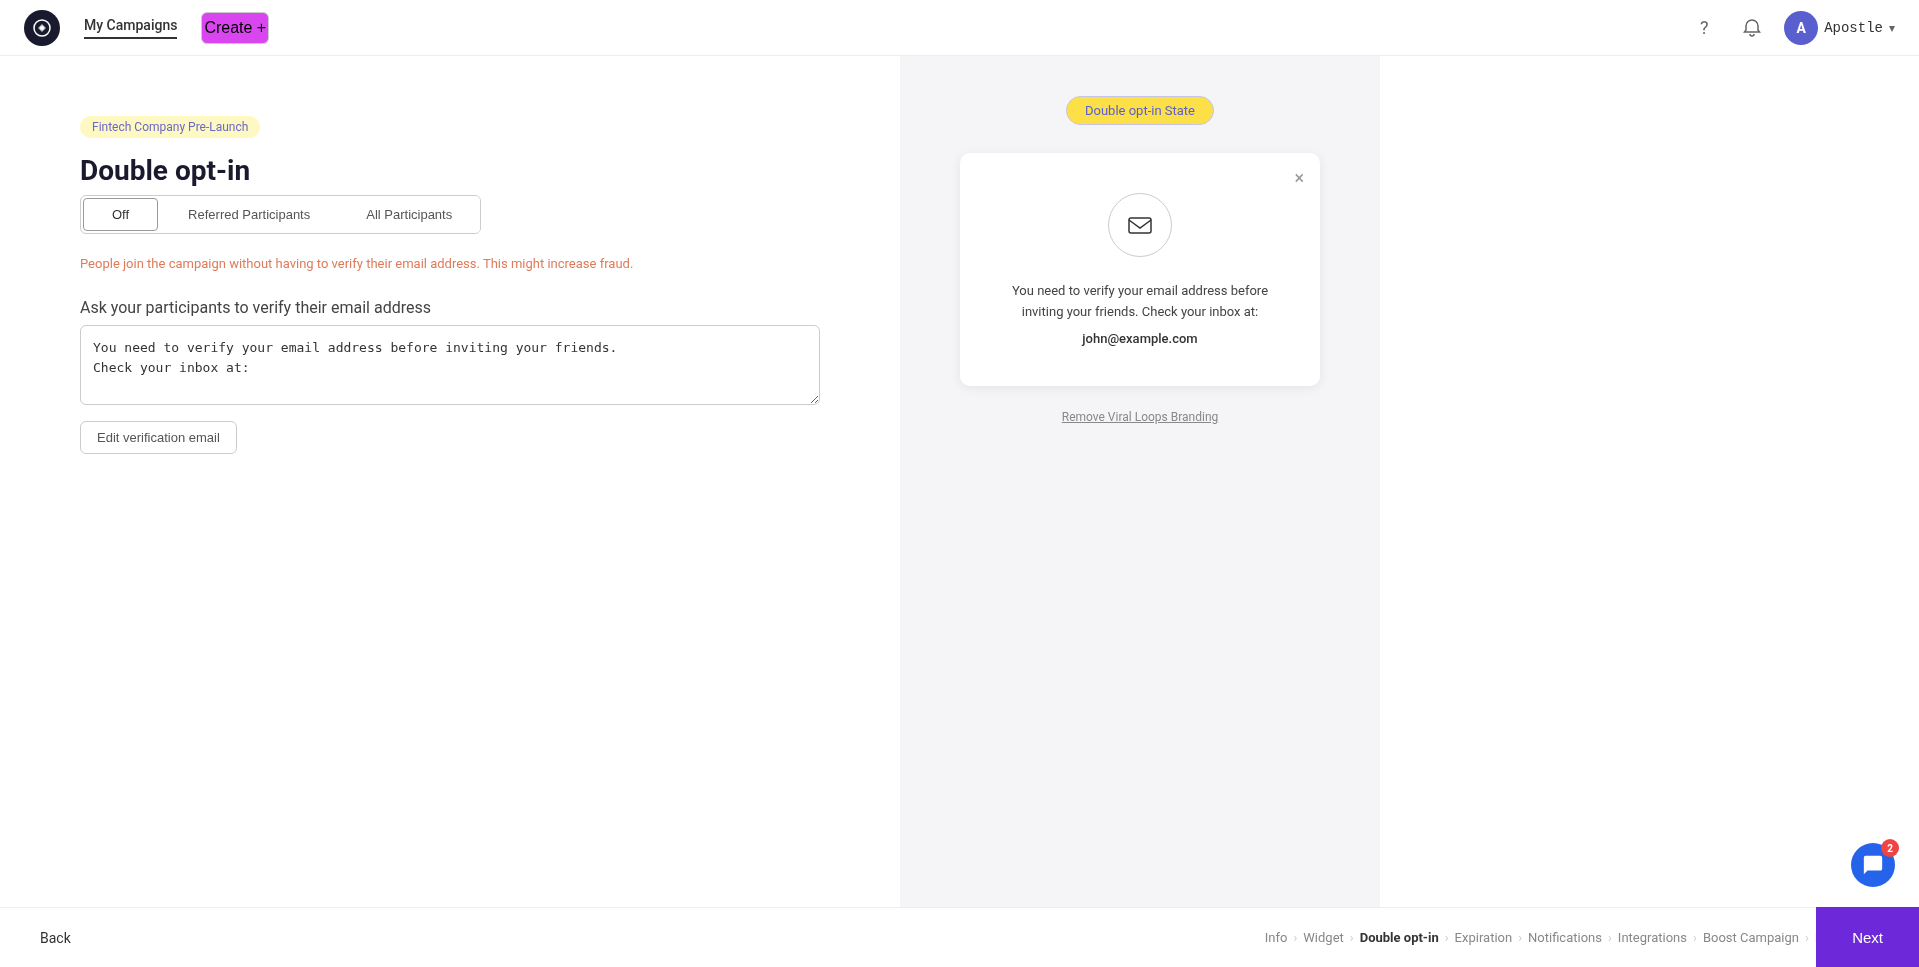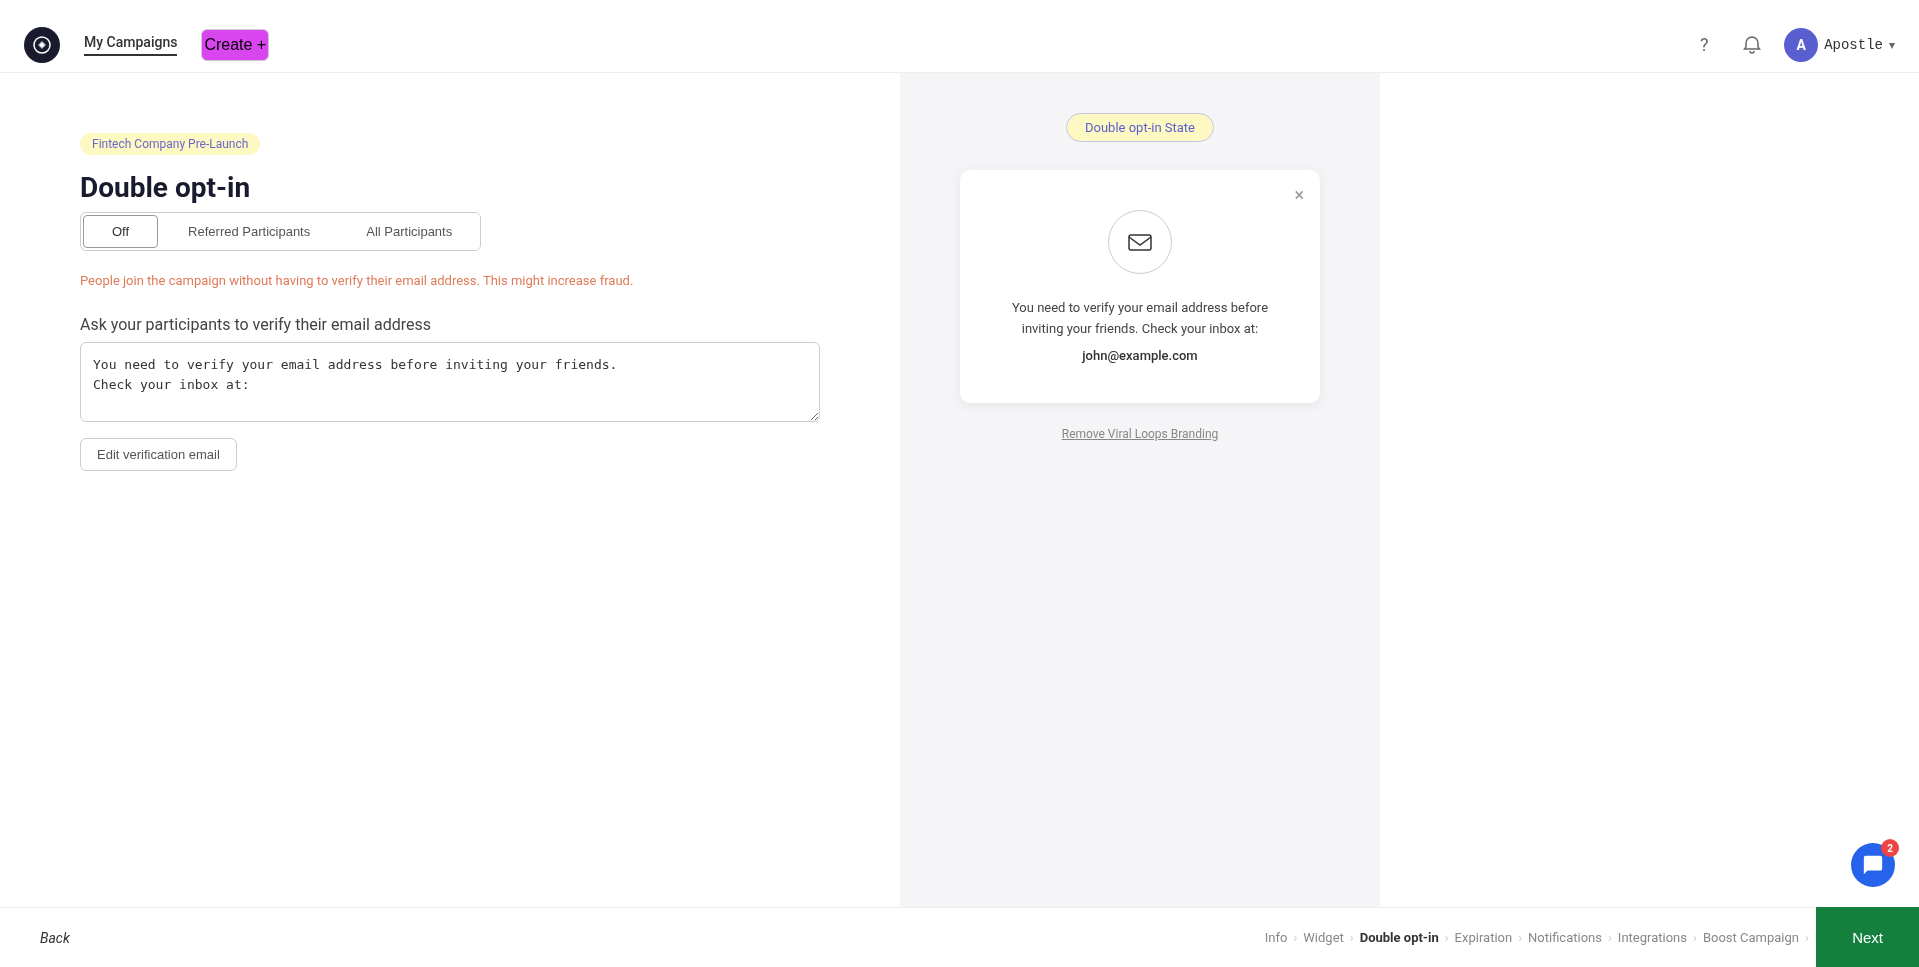--- a/index.html
+++ b/index.html
@@ -1,21 +1,21 @@
 <!DOCTYPE html>
 <html><head>
   <meta charset="utf-8">
   <style>
     * { box-sizing: border-box; margin: 0; padding: 0; }
     body { font-family: -apple-system, BlinkMacSystemFont, 'Segoe UI', Roboto, sans-serif; background: #fff; color: #333; height: 967px; overflow: hidden; }
 
     
     .header {
       display: flex; align-items: center; justify-content: space-between;
-      padding: 0 24px; height: 56px; border-bottom: 1px solid #eee; margin-top: 17px;
+      padding: 0 24px; height: 56px; border-bottom: 1px solid #eee;
     }
     .header-left { display: flex; align-items: center; gap: 24px; }
     .logo { width: 36px; height: 36px; background: #1a1a2e; border-radius: 50%; display: flex; align-items: center; justify-content: center; color: #fff; font-size: 16px; }
     .nav-item { font-size: 14px; color: #333; font-weight: 500; cursor: pointer; padding-bottom: 4px; border-bottom: 2px solid #333; }
     .create-btn { border: 1px solid #ccc; border-radius: 6px; padding: 6px 2px; font-size: 16px; cursor: pointer; background: #d946ef; display: flex; align-items: center; gap: 4px; }
     .header-right { display: flex; align-items: center; gap: 16px; }
     .icon-btn { width: 32px; height: 32px; display: flex; align-items: center; justify-content: center; cursor: pointer; color: #666; font-size: 18px; border-radius: 50%; }
     .avatar { width: 34px; height: 34px; border-radius: 50%; background: #5a5fcf; color: #fff; display: flex; align-items: center; justify-content: center; font-size: 14px; font-weight: bold; cursor: pointer; }
     .user-info { display: flex; align-items: center; gap: 6px; cursor: pointer; }
     .user-name { font-size: 14px; color: #333; font-family: Liberation Mono, monospace; }
@@ -43,40 +43,40 @@
     .field-label { font-size: 16px; color: #444; margin-bottom: 8px; }
 
     
     .verify-textarea { width: 100%; border: 1px solid #ccc; border-radius: 6px; padding: 12px; font-size: 13px; color: #333; resize: vertical; min-height: 80px; line-height: 1.6; }
 
     
     .edit-btn { margin-top: 12px; border: 1px solid #ccc; border-radius: 6px; padding: 8px 16px; font-size: 13px; cursor: pointer; background: #fff; color: #555; }
 
     
     .preview-panel { width: 480px; background: #f5f5f7; padding: 40px 40px; display: flex; flex-direction: column; align-items: center; }
-    .preview-label-pill { border: 1px solid #c5c5e8; border-radius: 20px; padding: 6px 18px; font-size: 13px; color: #5a5fcf; background: #fef9c3; margin-bottom: 28px; }
+    .preview-label-pill { border: 1px solid #c5c5e8; border-radius: 20px; padding: 6px 18px; font-size: 13px; color: #5a5fcf; background: #fde047; margin-bottom: 28px; }
 
     
     .preview-card { background: #fff; border-radius: 10px; padding: 40px 30px; width: 100%; max-width: 360px; text-align: center; position: relative; box-shadow: 0 2px 12px rgba(0,0,0,0.07); }
     .preview-close { position: absolute; top: 14px; right: 16px; font-size: 18px; color: #999; cursor: pointer; }
     .email-icon-circle { width: 64px; height: 64px; border-radius: 50%; border: 1.5px solid #ccc; display: flex; align-items: center; justify-content: center; margin: 0 auto 24px; }
     .email-icon-circle svg { width: 28px; height: 28px; stroke: #333; fill: none; stroke-width: 1.5; }
     .preview-text { font-size: 13px; color: #444; line-height: 1.6; margin-bottom: 8px; }
     .preview-email { font-size: 13px; color: #333; font-weight: 500; }
 
     
     .remove-branding { margin-top: 24px; font-size: 12px; color: #888; text-decoration: underline; cursor: pointer; }
 
     
     .footer { height: 60px; border-top: 1px solid #eee; display: flex; align-items: center; justify-content: space-between; padding: 0 40px; background: #fff; position: fixed; bottom: 0; left: 0; right: 0; }
     .footer-breadcrumb { display: flex; align-items: center; gap: 6px; font-size: 13px; color: #888; }
     .footer-breadcrumb .sep { color: #ccc; }
     .footer-breadcrumb .active { font-weight: 700; color: #333; }
-    .back-btn { font-size: 14px; color: #333; cursor: pointer; font-style: italic; }
-    .next-btn { background: #15803d; color: #fff; border: none; padding: 0 36px; height: 60px; font-size: 15px; font-weight: 500; cursor: pointer; position: fixed; right: 0; bottom: 0; }
+    .back-btn { font-size: 14px; color: #333; cursor: pointer; }
+    .next-btn { background: #6d28d9; color: #fff; border: none; padding: 0 36px; height: 60px; font-size: 15px; font-weight: 500; cursor: pointer; position: fixed; right: 0; bottom: 0; }
 
     
     .chat-bubble { position: fixed; right: 24px; bottom: 80px; width: 44px; height: 44px; background: #2563eb; border-radius: 50%; display: flex; align-items: center; justify-content: center; cursor: pointer; }
     .chat-bubble svg { width: 22px; height: 22px; fill: #fff; }
     .chat-badge { position: absolute; top: -4px; right: -4px; width: 18px; height: 18px; background: #ef4444; border-radius: 50%; font-size: 10px; color: #fff; display: flex; align-items: center; justify-content: center; font-weight: bold; }
   </style>
 </head>
 <body>
 
 <div class="header">

